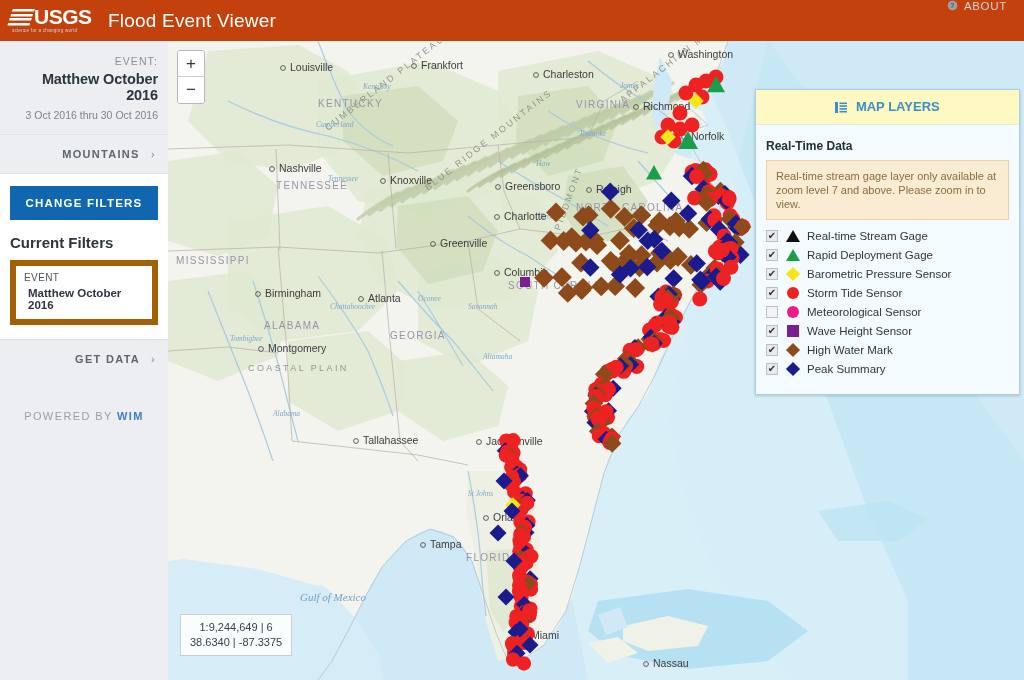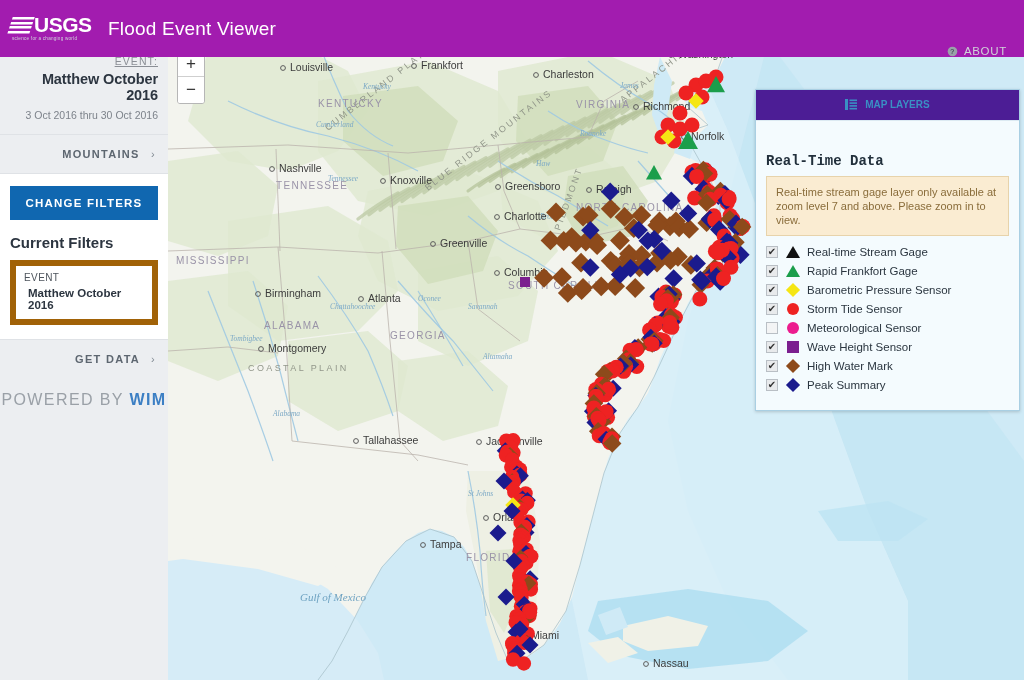--- a/index.html
+++ b/index.html
@@ -6,22 +6,22 @@
   html, body { width: 1024px; height: 680px; overflow: hidden; }
   body {
     font-family: "Liberation Sans", sans-serif;
     background: #fff;
     position: relative;
   }
 
   
   #header {
     position: absolute; top: 0; left: 0;
-    width: 1024px; height: 57px;
-    background: #a21caf;
+    width: 1024px; height: 41px;
+    background: #c2410c;
     display: flex; align-items: stretch;
     z-index: 60;
   }
   .usgs-logo {
     display: flex; flex-direction: column; justify-content: center;
     padding-left: 10px; width: 92px;
   }
   .usgs-mark { display: flex; align-items: center; }
   .usgs-waves {
     width: 22px; height: 17px; margin-right: 2px;
@@ -40,40 +40,39 @@
     color: #cfd4da; font-size: 4.6px; letter-spacing: 0.25px;
     margin-top: 2px; padding-left: 2px; white-space: nowrap;
   }
   #app-title {
     color: #ffffff; font-size: 19px; font-weight: normal;
     display: flex; align-items: center; padding-left: 16px;
     letter-spacing: 0.2px;
   }
   .header-spacer { flex: 1; }
   .hdr-btn {
-    display: flex; align-items: flex-end; padding: 0 17px;
+    display: flex; align-items: flex-start; padding: 0 17px;
     color: #cfd3d8; font-size: 11.5px; letter-spacing: 0.7px;
     text-decoration: none; white-space: nowrap;
   }
   .hdr-btn.primary { background: #4a7ddb; color: #fff; }
   .hdr-ico { margin-right: 6px; display: inline-flex; }
 
   
   #sidebar {
     position: absolute; top: 41px; left: 0;
     width: 168px; height: 639px;
     background: #eceef1;
     z-index: 50;
     font-size: 11px;
   }
   .event-block { background: #eceef1; padding: 14px 10px 13px 10px; text-align: right; }
   .event-label {
     color: #8b8f96; font-size: 10.5px; letter-spacing: 1.1px;
     margin-bottom: 4px;
-    text-decoration: underline;
   }
   .event-name {
     color: #2c3540; font-size: 14.5px; font-weight: bold;
     letter-spacing: -0.1px; margin-bottom: 6px;
   }
   .event-range { color: #7d838b; font-size: 10.5px; }
 
   .nav-row {
     border-top: 1px solid #dfe2e6;
     padding: 13px 12px; text-align: right;
@@ -93,22 +92,22 @@
     color: #2c3540; font-size: 15px; font-weight: bold;
     margin: 14px 0 9px 0;
   }
   .filter-card { border: 6px solid #a16207; padding: 6px 8px 8px 8px; }
   .filter-card-label { color: #4d545c; font-size: 10px; letter-spacing: 0.4px; }
   .filter-card-value {
     color: #2c3540; font-size: 11.5px; font-weight: bold;
     margin-top: 4px; padding-left: 4px;
   }
   .powered {
-    text-align: center; color: #9aa0a7; font-size: 16px;
-    letter-spacing: 1.4px; margin-top: 13px;
+    text-align: center; color: #9aa0a7; font-size: 11px;
+    letter-spacing: 1.4px; margin-top: 32px;
   }
   .powered b { color: #3c7fc4; }
 
   
   #map {
     position: absolute; top: 41px; left: 168px;
     width: 856px; height: 639px;
     overflow: hidden;
     background: #cfe9f5;
   }
@@ -135,30 +134,29 @@
   }
 
   
   #layers {
     position: absolute; top: 48px; right: 4px; z-index: 40;
     width: 265px;
     background: #f4fbfe; border: 1px solid #a9cfe3;
     box-shadow: 0 1px 3px rgba(0,0,0,0.18);
   }
   .layers-head {
-    background: #4c1d95; text-align: center; padding: 9px 0 8px 0;
-    color: #3a8fc4; font-size: 10px; font-weight: bold;
+    background: #fef9c3; text-align: center; padding: 9px 0 8px 0;
+    color: #3a8fc4; font-size: 13px; font-weight: bold;
     border-bottom: 1px solid #dceaf2;
   }
   .lh-ico { display: inline-block; vertical-align: -2px; margin-right: 5px; }
   .layers-body { padding: 10px 10px 12px 10px; }
   .grp-title {
-    color: #22303c; font-size: 14px; font-weight: bold;
-    margin: 22px 0 7px 0;
-    font-family: Liberation Mono, monospace;
+    color: #22303c; font-size: 12px; font-weight: bold;
+    margin: 4px 0 7px 0;
   }
   .grp-title.spaced { margin-top: 13px; }
   .alert {
     background: #faecd2; border: 1px solid #e7d3ab;
     color: #8a6d3b; font-size: 11px; line-height: 14px;
     padding: 8px 9px; margin-bottom: 10px;
   }
   .layer-row {
     display: flex; align-items: center; margin: 7px 0; cursor: pointer;
   }
@@ -781,20 +779,24 @@
       <rect x="324" y="486" width="12" height="12" fill="#1b1b8d" transform="rotate(45 330 492)"></rect>
       <rect x="338" y="464" width="12" height="12" fill="#1b1b8d" transform="rotate(45 344 470)"></rect>
       <rect x="330" y="434" width="12" height="12" fill="#1b1b8d" transform="rotate(45 336 440)"></rect>
     </svg>
 
   <div id="zoom-ctl">
     <div>+</div>
     <div>−</div>
   </div>
 
+  <div id="scale-box">
+    <div>1:9,244,649 | 6</div>
+    <div>38.6340 | -87.3375</div>
+  </div>
 
   <div id="layers">
     <div class="layers-head">
       <span class="lh-ico">
         <svg width="12" height="11" viewBox="0 0 12 11">
           <rect x="0" y="0" width="3" height="11" fill="#3a8fc4"></rect>
           <rect x="4.5" y="0.5" width="7.5" height="1.6" fill="#3a8fc4"></rect>
           <rect x="4.5" y="3.3" width="7.5" height="1.6" fill="#3a8fc4"></rect>
           <rect x="4.5" y="6.1" width="7.5" height="1.6" fill="#3a8fc4"></rect>
           <rect x="4.5" y="8.9" width="7.5" height="1.6" fill="#3a8fc4"></rect>
@@ -810,21 +812,21 @@
           <div class="sym">
             <div class="s-tri" style="border-bottom: 12px solid rgb(17, 17, 17);"></div>
           </div>
           <span class="layer-label">Real-time Stream Gage</span>
         </div>
         <div class="layer-row">
           <div class="cbx">✔</div>
           <div class="sym">
             <div class="s-tri" style="border-bottom: 12px solid rgb(27, 158, 75);"></div>
           </div>
-          <span class="layer-label">Rapid Frankfort Gage</span>
+          <span class="layer-label">Rapid Deployment Gage</span>
         </div>
         <div class="layer-row">
           <div class="cbx">✔</div>
           <div class="sym">
             <div class="s-diamond" style="background: rgb(245, 230, 20);"></div>
           </div>
           <span class="layer-label">Barometric Pressure Sensor</span>
         </div>
         <div class="layer-row">
           <div class="cbx">✔</div>

